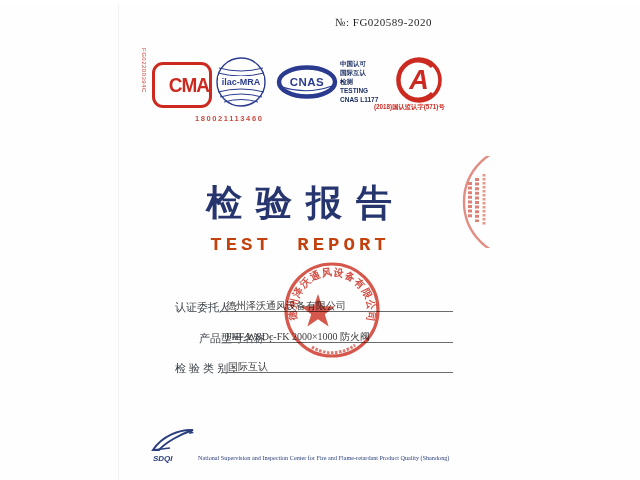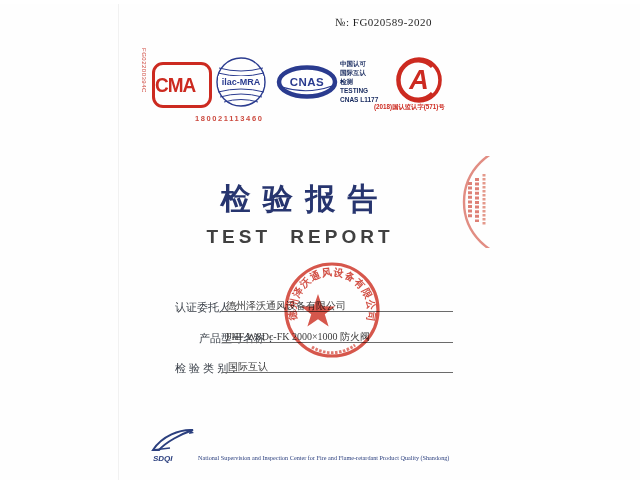--- a/index.html
+++ b/index.html
@@ -13,39 +13,39 @@
   .scan-edge{position:absolute;left:118px;top:0;width:1px;height:480px;background:#f1f1f1;}
 
   
   .report-no{position:absolute;left:335px;top:12px;font-size:11px;color:#1f1f1f;letter-spacing:.5px;}
 
   
   .cma-serial{position:absolute;left:147px;top:44px;color:#cf4a40;font-size:6px;
     font-family:"Liberation Sans",sans-serif;transform:rotate(90deg);transform-origin:left top;
     letter-spacing:.5px;white-space:nowrap;}
   .cma-box{position:absolute;left:152px;top:58px;width:54px;height:40px;border:3px solid #cc2a20;
-    border-radius:11px;display:flex;align-items:center;justify-content:flex-start;}
+    border-radius:11px;display:flex;align-items:center;justify-content:flex-end;}
   .cma-box span{font-family:"Liberation Sans",sans-serif;font-weight:bold;font-size:19px;
     color:#cc2a20;letter-spacing:-1px;transform:scaleY(1.1);}
   .cma-number{position:absolute;left:149px;top:110px;color:#cc4b40;font-size:7.5px;
     font-family:"Liberation Sans",sans-serif;letter-spacing:1.6px;font-weight:bold;margin-left:46px;}
   .ilac-svg{position:absolute;left:215px;top:52px;}
   .cnas-svg{position:absolute;left:276px;top:60px;}
   .cnas-text{position:absolute;left:340px;top:55px;color:#16295e;
     font-family:"Liberation Sans",sans-serif;font-size:6.5px;font-weight:bold;line-height:9px;}
   .cal-svg{position:absolute;left:394px;top:52px;}
   .cal-caption{position:absolute;left:374px;top:99px;color:#cc2a20;font-size:6.3px;
     font-family:"Liberation Sans",sans-serif;font-weight:bold;}
 
   
   .title-wrap{position:absolute;left:130px;top:175px;width:340px;text-align:center;}
-  .title-zh{font-size:30px;font-weight:bold;color:#27356f;letter-spacing:2px;
+  .title-zh{font-size:36px;font-weight:bold;color:#27356f;letter-spacing:2px;
     font-family:"Liberation Sans","DejaVu Sans",sans-serif;}
-  .title-en{margin-top:6px;font-size:19px;font-weight:bold;color:#404040;
-    letter-spacing:4px;word-spacing:10px;font-family:Liberation Sans, sans-serif;}
+  .title-en{margin-top:6px;font-size:19px;font-weight:bold;color:#c2410c;
+    letter-spacing:4px;word-spacing:10px;font-family:Liberation Mono, monospace;}
 
   
   .field-label{position:absolute;color:#3a4049;font-size:11px;white-space:nowrap;
     font-family:Liberation Sans, sans-serif;}
   .field-value{position:absolute;color:#3c3c3c;font-size:10px;white-space:nowrap;
     font-family:"Liberation Serif",serif;}
   .field-line{position:absolute;left:222px;width:231px;height:1px;background:#6b6b6b;}
 
   
   .seal{position:absolute;left:270px;top:244px;mix-blend-mode:multiply;opacity:.92;}

